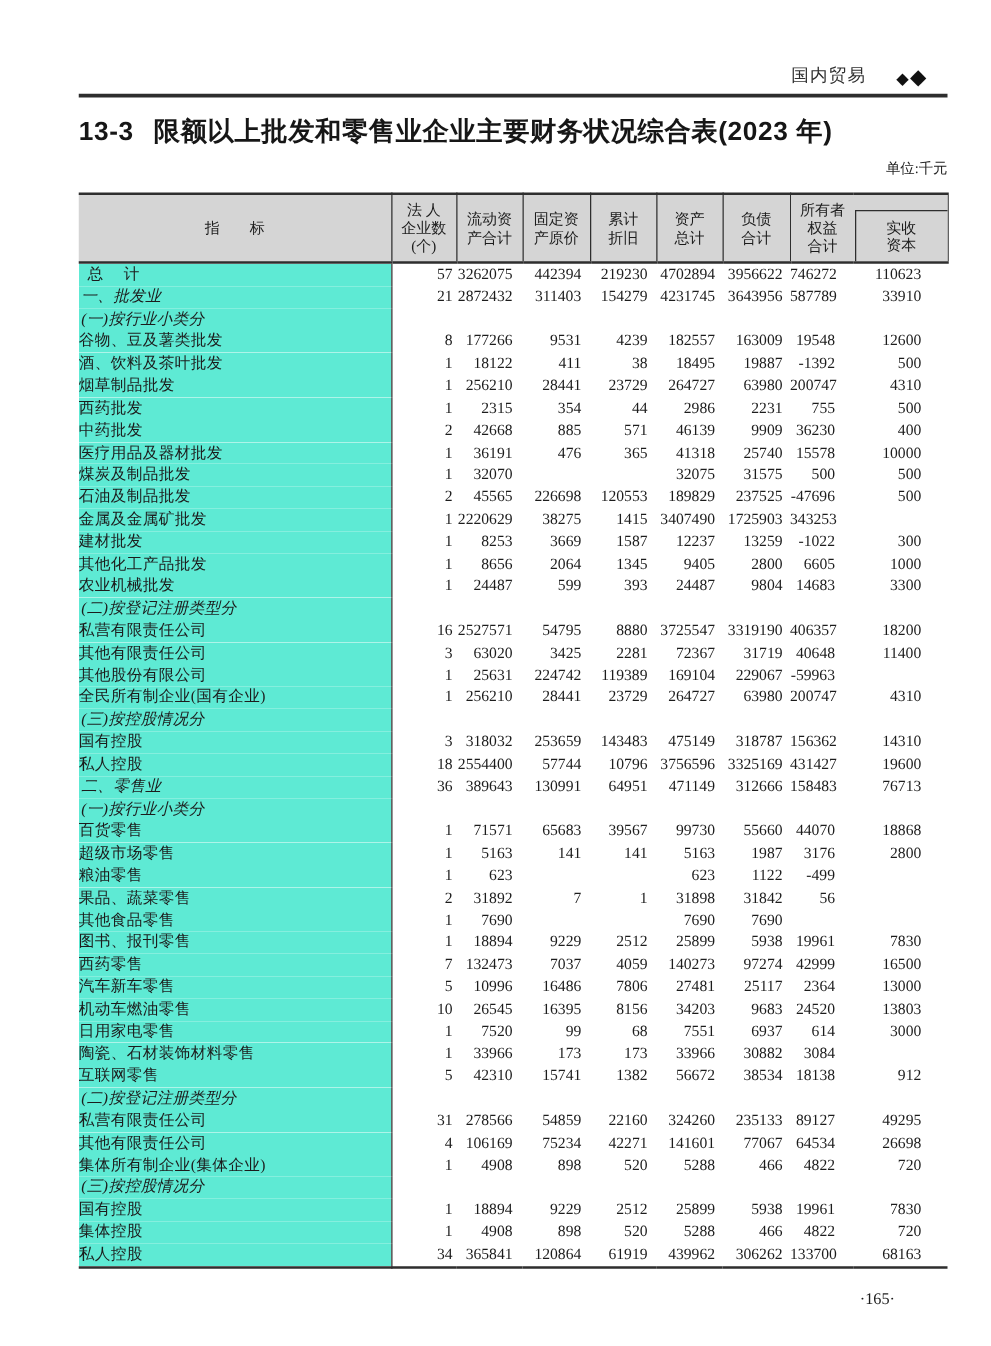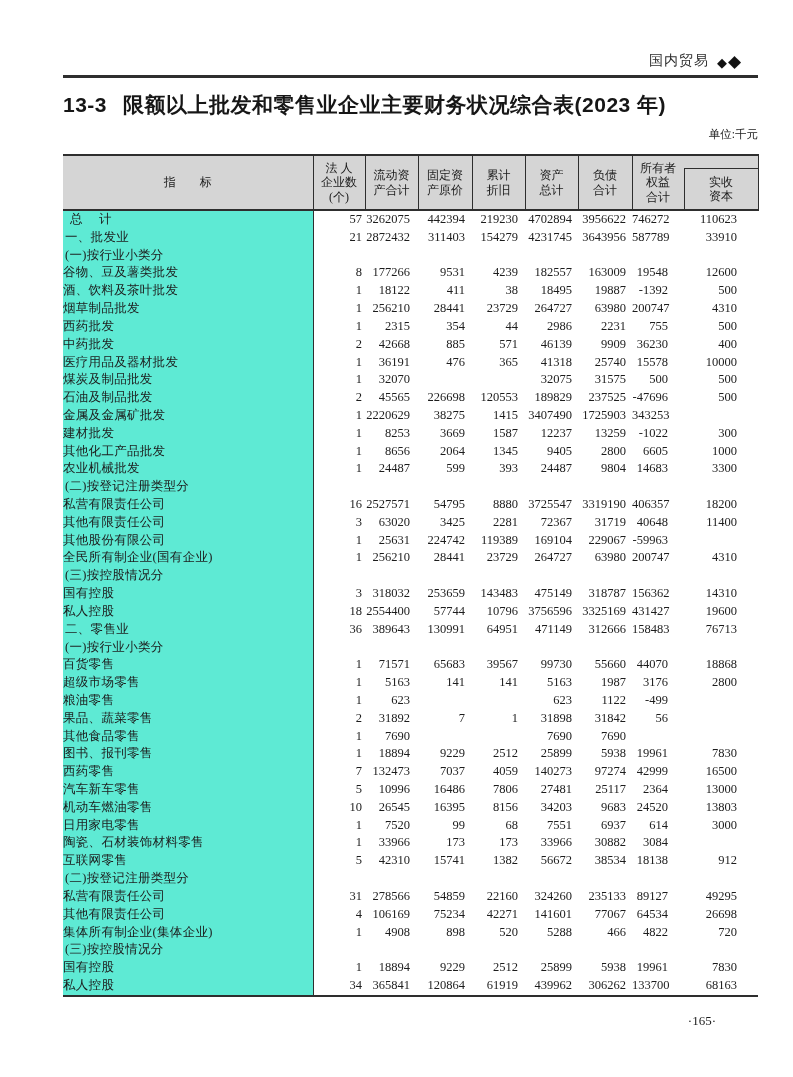--- a/index.html
+++ b/index.html
@@ -8,21 +8,21 @@
     width:793px; height:1077px; position:relative;
     font-family:"Liberation Serif","DejaVu Serif",serif;
     color:#1c1c1c;
     overflow:hidden;
   }
   .content { position:absolute; left:63px; top:0; width:695px; }
 
   
   .masthead {
     padding-top:52px; padding-right:16px;
-    display:flex; justify-content:flex-end; align-items:center; gap:8px;
+    display:flex; justify-content:flex-end; align-items:center; gap:24px;
     font-family:"Liberation Sans","DejaVu Sans",sans-serif;
     font-size:14px; color:#2d2d2d; letter-spacing:1px;
   }
   .diamond { color:#111; line-height:1; }
   .d1 { font-size:13px; }
   .d2 { font-size:17px; }
   .masthead-rule { margin-top:5px; height:3px; background:#2e2e2e; }
 
   
   .page-title {
@@ -71,21 +71,21 @@
   tbody td {
     font-size:12.5px; line-height:17.82px; padding:0;
     vertical-align:middle; white-space:nowrap; overflow:hidden;
   }
   td.indicator-cell {
     background:#5eead4;
     border-right:1.5px solid #2e2e2e;
     letter-spacing:0.3px;
   }
   td.indent-total   { padding-left:7px; }
-  td.indent-section { padding-left:2px; }
+  td.indent-section { padding-left:2px;font-style:italic; }
   td.indent-item    { }
   td.num { text-align:right; font-size:12.5px; }
   td.c0 { padding-right:3px; }
   td.c1 { padding-right:8px; }
   td.c2 { padding-right:7px; }
   td.c3 { padding-right:7px; }
   td.c4 { padding-right:6px; }
   td.c5 { padding-right:6px; }
   td.c6 { padding-right:15px; }
   td.c7 { padding-right:21px; }
@@ -621,20 +621,31 @@
           <td class="num c0">1</td>
           <td class="num c1">18894</td>
           <td class="num c2">9229</td>
           <td class="num c3">2512</td>
           <td class="num c4">25899</td>
           <td class="num c5">5938</td>
           <td class="num c6">19961</td>
           <td class="num c7">7830</td>
         </tr>
         <tr class="data-row">
+          <td class="indicator-cell indent-item">集体控股</td>
+          <td class="num c0">1</td>
+          <td class="num c1">4908</td>
+          <td class="num c2">898</td>
+          <td class="num c3">520</td>
+          <td class="num c4">5288</td>
+          <td class="num c5">466</td>
+          <td class="num c6">4822</td>
+          <td class="num c7">720</td>
+        </tr>
+        <tr class="data-row">
           <td class="indicator-cell indent-item">私人控股</td>
           <td class="num c0">34</td>
           <td class="num c1">365841</td>
           <td class="num c2">120864</td>
           <td class="num c3">61919</td>
           <td class="num c4">439962</td>
           <td class="num c5">306262</td>
           <td class="num c6">133700</td>
           <td class="num c7">68163</td>
         </tr>

